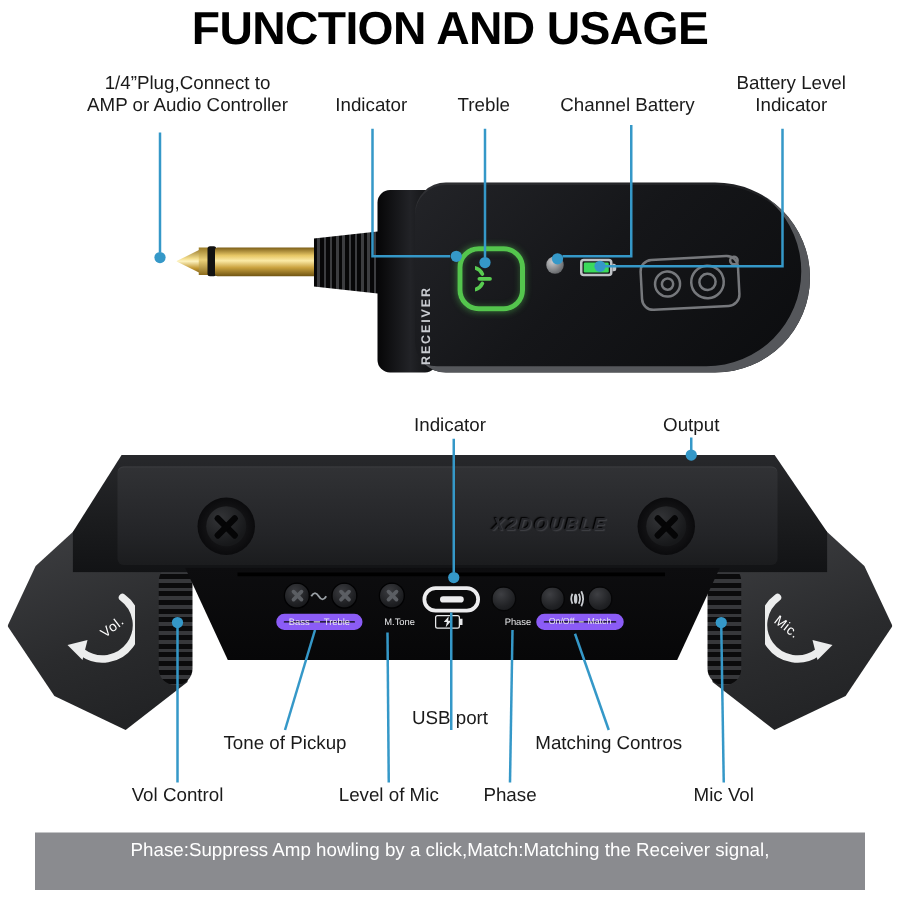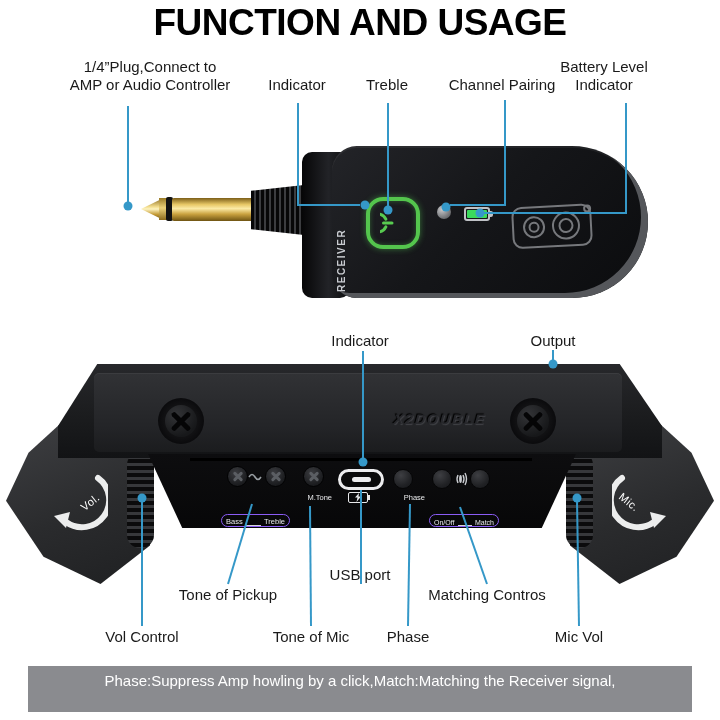--- a/index.html
+++ b/index.html
@@ -65,38 +65,38 @@
   .seam{left:190px;top:458px;width:342px;height:3px;background:#000;}
   .knob{width:21px;height:21px;border-radius:50%;border:1px solid #020203;box-sizing:border-box;
         background:radial-gradient(circle at 40% 32%,#3b3c40,#1e1f22 62%,#101113);}
   .knob i{position:absolute;left:3.5px;top:8px;width:12px;height:3px;background:#5b5e63;border-radius:2px;}
   .knob i.a{transform:rotate(45deg);} .knob i.b{transform:rotate(-45deg);}
   .usb{left:338px;top:469px;width:46px;height:21px;border:3px solid #ececee;border-radius:11px;
        box-sizing:border-box;background:#0a0a0b;}
   .usb-slot{left:352px;top:477px;width:19px;height:5px;background:#ececee;border-radius:2.5px;}
   .pbtn{width:20px;height:20px;border-radius:50%;border:1px solid #060607;box-sizing:border-box;
         background:radial-gradient(circle at 38% 30%,#3e3f43,#212225 60%,#141518);}
-  .stadium{height:13px;border:1px solid #8b5cf6;border-radius:7px;display:flex;align-items:flex-end;
-        padding:0 4px;box-sizing:border-box;color:#e8e9eb;font-size:7.5px;white-space:nowrap;margin-top:23px;}
+  .stadium{height:13px;border:6px solid #8b5cf6;border-radius:7px;display:flex;align-items:center;
+        padding:0 4px;box-sizing:border-box;color:#e8e9eb;font-size:7.5px;white-space:nowrap;}
   .stadium .ln{flex:1;height:1px;background:#d5d6d9;margin:0 3px;}
   .tiny-label{color:#e8e9eb;font-size:7.5px;text-align:right;}
   .bolt-batt{left:348px;top:492px;width:20px;height:11px;border:1.5px solid #e8e9eb;border-radius:2px;box-sizing:border-box;}
   .bolt-nub{left:368px;top:495px;width:2px;height:5px;background:#e8e9eb;}
 </style>
 </head>
 <body>
 
 <div class="abs title">FUNCTION AND USAGE</div>
 
 <div class="abs callout-label" style="left:40px;top:58px;width:220px;">1/4”Plug,Connect to
 AMP or Audio Controller</div>
 <div class="abs callout-label" style="left:247px;top:76px;width:100px;">Indicator</div>
 <div class="abs callout-label" style="left:337px;top:76px;width:100px;">Treble</div>
-<div class="abs callout-label" style="left:432px;top:76px;width:140px;">Channel Pairing</div>
-<div class="abs callout-label" style="left:534px;top:58px;width:140px;">Battery Level
+<div class="abs callout-label" style="left:432px;top:76px;width:140px;">Channel Battery</div>
+<div class="abs callout-label" style="left:563px;top:58px;width:140px;">Battery Level
 Indicator</div>
 
 <div>
   <div class="abs plug-tip"></div>
   <div class="abs plug-band"></div>
   <div class="abs plug-ring"></div>
   <div class="abs plug-shaft"></div>
   <div class="abs plug-collar"></div>
   <div class="abs hinge"></div>
   <div class="abs rx-body"></div>
@@ -200,21 +200,21 @@
     <span>On/Off</span>
     <span class="ln"></span>
     <span>Match</span>
   </div>
 </div>
 
 <div class="abs small-callout" style="left:158px;top:586px;width:140px;">Tone of Pickup</div>
 <div class="abs small-callout" style="left:310px;top:566px;width:100px;">USB port</div>
 <div class="abs small-callout" style="left:412px;top:586px;width:150px;">Matching Contros</div>
 <div class="abs small-callout" style="left:82px;top:628px;width:120px;">Vol Control</div>
-<div class="abs small-callout" style="left:251px;top:628px;width:120px;">Tone of Mic</div>
+<div class="abs small-callout" style="left:251px;top:628px;width:120px;">Level of Mic</div>
 <div class="abs small-callout" style="left:358px;top:628px;width:100px;">Phase</div>
 <div class="abs small-callout" style="left:519px;top:628px;width:120px;">Mic Vol</div>
 
 <div class="abs footer">
   <div>Phase:Suppress Amp howling by a click,Match:Matching the Receiver signal,</div>
 </div>
 
 <svg class="abs" style="left:0;top:0;" width="720" height="720" viewBox="0 0 720 720">
   <g stroke="#3598C8" stroke-width="2" fill="none">
     <path d="M128,106 V202"></path>

